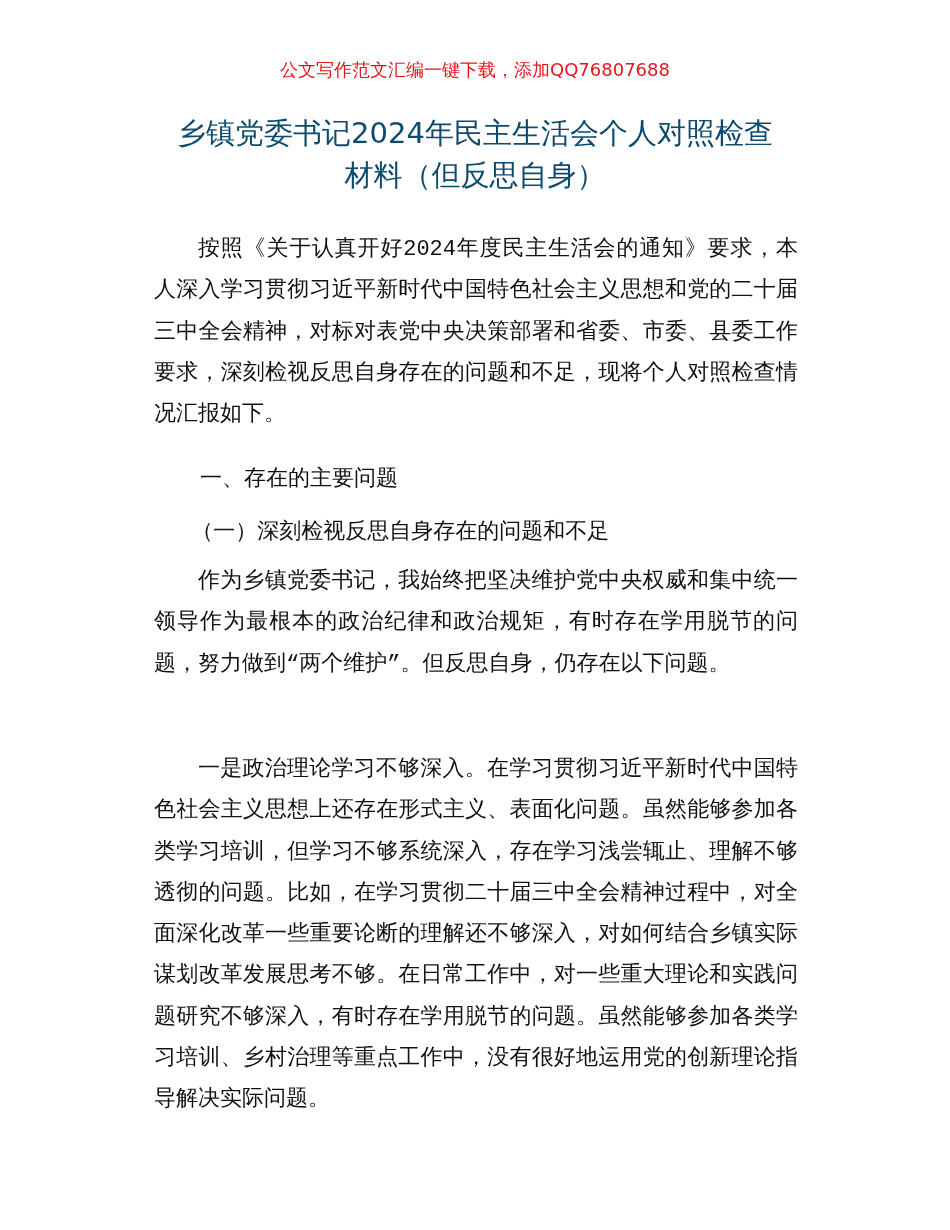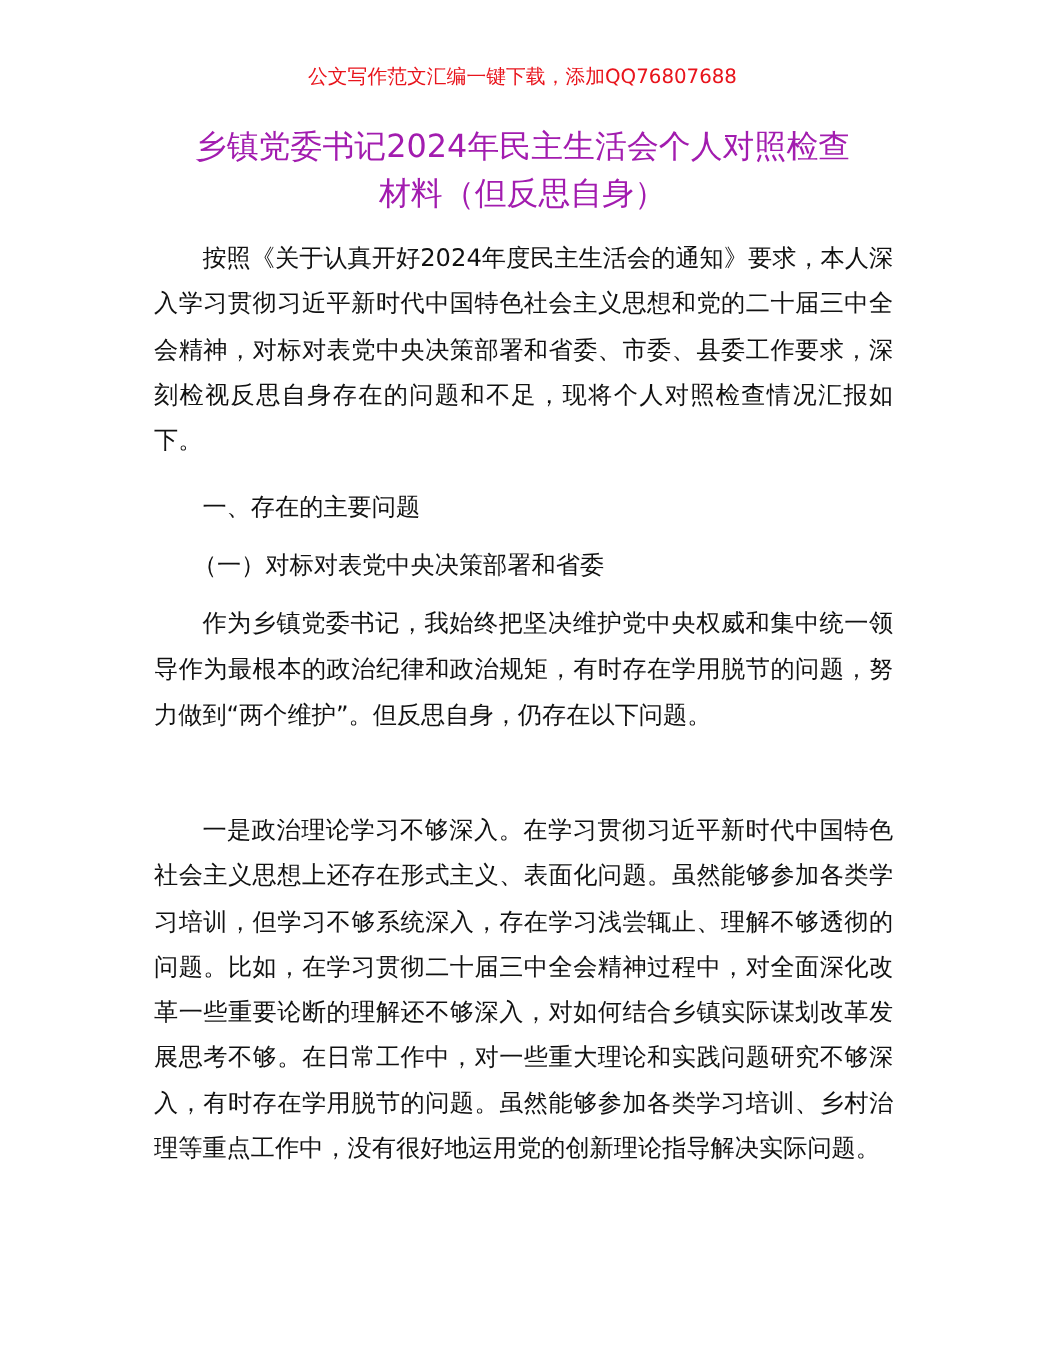--- a/index.html
+++ b/index.html
@@ -34,37 +34,38 @@
       letter-spacing: 0px;
     }
     .title {
       position: absolute;
       top: 112px;
       left: 130px;
       width: 690px;
       text-align: center;
       font-size: 29px;
       line-height: 42px;
-      color: #a21caf;
+      color: #0c4a6e;
     }
     .body-text {
       position: absolute;
       left: 140px;
       width: 672px;
       font-size: 22px;
       line-height: 41.3px;
       text-align: justify;
       text-justify: inter-character;
     }
     .para {
-      margin: 0;
+      margin: 14px;
       text-indent: 2em;
+      font-family: Liberation Mono, monospace;
     }
     .heading {
-      margin: 0;
+      margin: 16px;
       text-indent: 2em;
     }
   </style>
 </head>
 <body>
 
 <div class="page">
 
   <div class="banner">公文写作范文汇编一键下载，添加QQ76807688</div>
 
@@ -75,21 +76,21 @@
 
   <div class="body-text" style="top: 215px;">
     <p class="para">按照《关于认真开好2024年度民主生活会的通知》要求，本人深入学习贯彻习近平新时代中国特色社会主义思想和党的二十届三中全会精神，对标对表党中央决策部署和省委、市委、县委工作要求，深刻检视反思自身存在的问题和不足，现将个人对照检查情况汇报如下。</p>
   </div>
 
   <div class="body-text" style="top: 441px;">
     <p class="heading">一、存在的主要问题</p>
   </div>
 
   <div class="body-text" style="top: 494px;">
-    <p class="heading" style="text-indent: 1.6em;">（一）对标对表党中央决策部署和省委</p>
+    <p class="heading" style="text-indent: 1.6em;">（一）深刻检视反思自身存在的问题和不足</p>
   </div>
 
   <div class="body-text" style="top: 547px;">
     <p class="para">作为乡镇党委书记，我始终把坚决维护党中央权威和集中统一领导作为最根本的政治纪律和政治规矩，有时存在学用脱节的问题，努力做到“两个维护”。但反思自身，仍存在以下问题。</p>
   </div>
 
   <div class="body-text" style="top: 735px;">
     <p class="para">一是政治理论学习不够深入。在学习贯彻习近平新时代中国特色社会主义思想上还存在形式主义、表面化问题。虽然能够参加各类学习培训，但学习不够系统深入，存在学习浅尝辄止、理解不够透彻的问题。比如，在学习贯彻二十届三中全会精神过程中，对全面深化改革一些重要论断的理解还不够深入，对如何结合乡镇实际谋划改革发展思考不够。在日常工作中，对一些重大理论和实践问题研究不够深入，有时存在学用脱节的问题。虽然能够参加各类学习培训、乡村治理等重点工作中，没有很好地运用党的创新理论指导解决实际问题。</p>
   </div>
 

